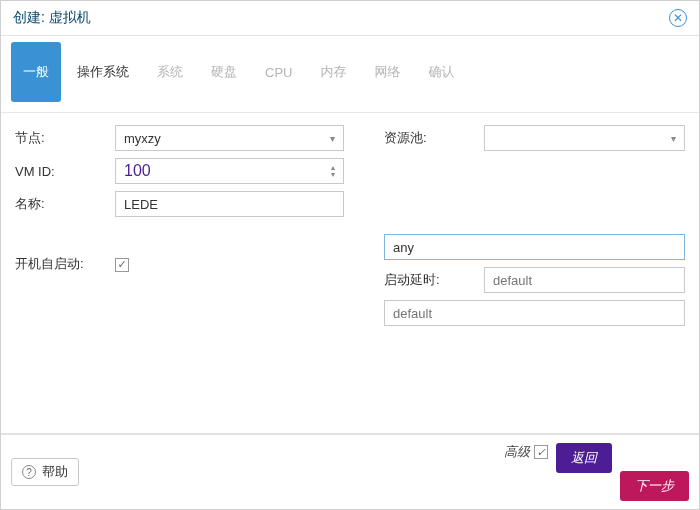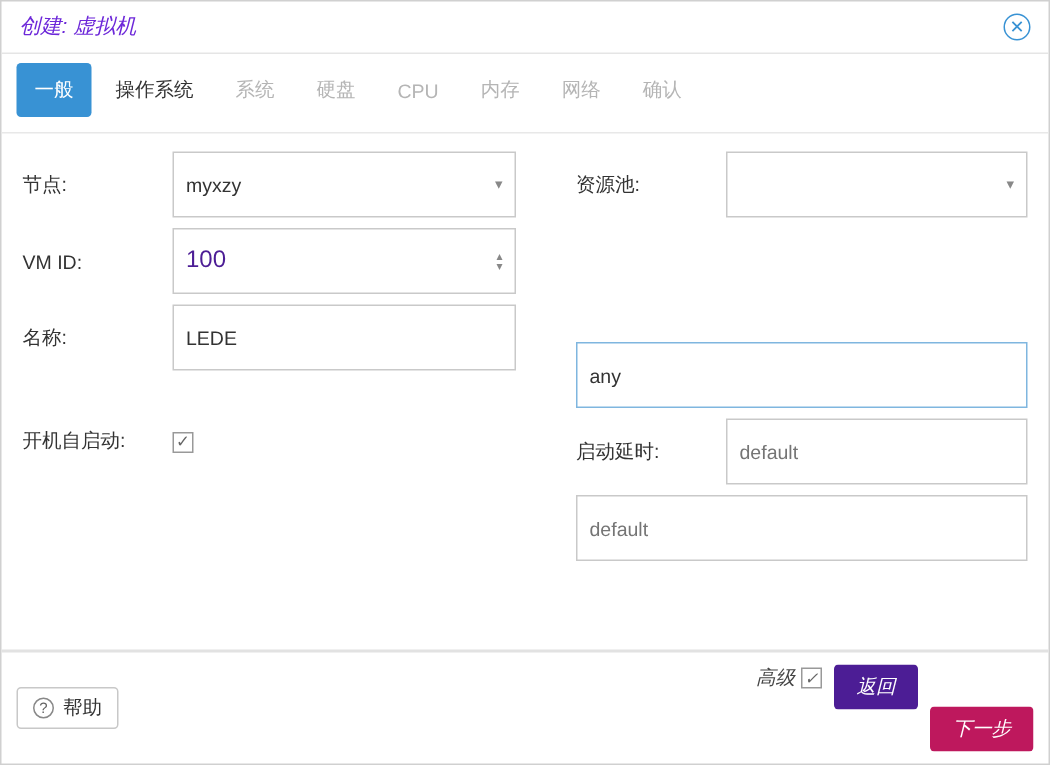--- a/index.html
+++ b/index.html
@@ -1,30 +1,30 @@
 <!DOCTYPE html>
 <html><head>
 <meta charset="utf-8">
 <style>
 * { box-sizing: border-box; margin: 0; padding: 0; }
 body { font-family: "Helvetica Neue", Arial, sans-serif; font-size: 13px; color: #333; background: #fff; }
 .window { width: 700px; height: 510px; border: 1px solid #d0d0d0; display: flex; flex-direction: column; }
 .titlebar { display: flex; align-items: center; justify-content: space-between; padding: 8px 12px; border-bottom: 1px solid #e5e5e5; }
-.title { color: #6d28d9; font-size: 14px; font-style: italic; }
+.title { color: #0c4a6e; font-size: 14px; }
 .close-icon { width: 18px; height: 18px; border: 1.5px solid #3892d4; border-radius: 50%; display: flex; align-items: center; justify-content: center; color: #3892d4; cursor: pointer; font-size: 12px; line-height: 1; }
 .tabbar { display: flex; align-items: center; padding: 6px 10px 10px 10px; gap: 4px; border-bottom: 1px solid #e8e8e8; }
-.tab { padding: 9px 12px; font-size: 13px; color: #333; cursor: pointer; border-radius: 3px; }
+.tab { padding: 21px 12px; font-size: 13px; color: #333; cursor: pointer; border-radius: 3px; }
 .tab.active { background: #3892d4; color: #fff; }
 .tab.disabled { color: #b5b5b5; cursor: default; }
 .body { flex: 1; padding: 12px 14px 4px 14px; display: flex; gap: 40px; }
 .col { flex: 1; display: flex; flex-direction: column; gap: 7px; }
 .field { display: flex; align-items: center; }
 .field-label { width: 100px; color: #333; }
 .field-control { flex: 1; }
-.text-input, .select, .spinner { width: 100%; height: 44px; border: 1px solid #c9c9c9; padding: 0 8px; font-size: 13px; color: #333; background: #fff; }
+.text-input, .select, .spinner { width: 100%; height: 26px; border: 1px solid #c9c9c9; padding: 0 8px; font-size: 13px; color: #333; background: #fff; }
 .select { display: flex; align-items: center; justify-content: space-between; cursor: pointer; }
 .select .caret { color: #888; font-size: 10px; }
 .spinner { display: flex; align-items: center; justify-content: space-between; }
 .spinner input { border: none; outline: none; flex: 1; font-size: 16px; color: #4c1d95; background: transparent; }
 .spinner .spin-btns { display: flex; flex-direction: column; line-height: 7px; font-size: 8px; color: #888; cursor: pointer; }
 .checkbox { width: 14px; height: 14px; border: 1px solid #999; display: inline-flex; align-items: center; justify-content: center; font-size: 11px; color: #666; cursor: pointer; }
 .field.highlight .text-input { border-color: #7fb6df; }
 .placeholder { color: #a8a8a8; }
 .spacer { height: 24px; }
 .footer { border-top: 2px solid #e2e2e2; padding: 8px 10px; display: flex; align-items: center; justify-content: space-between; }

